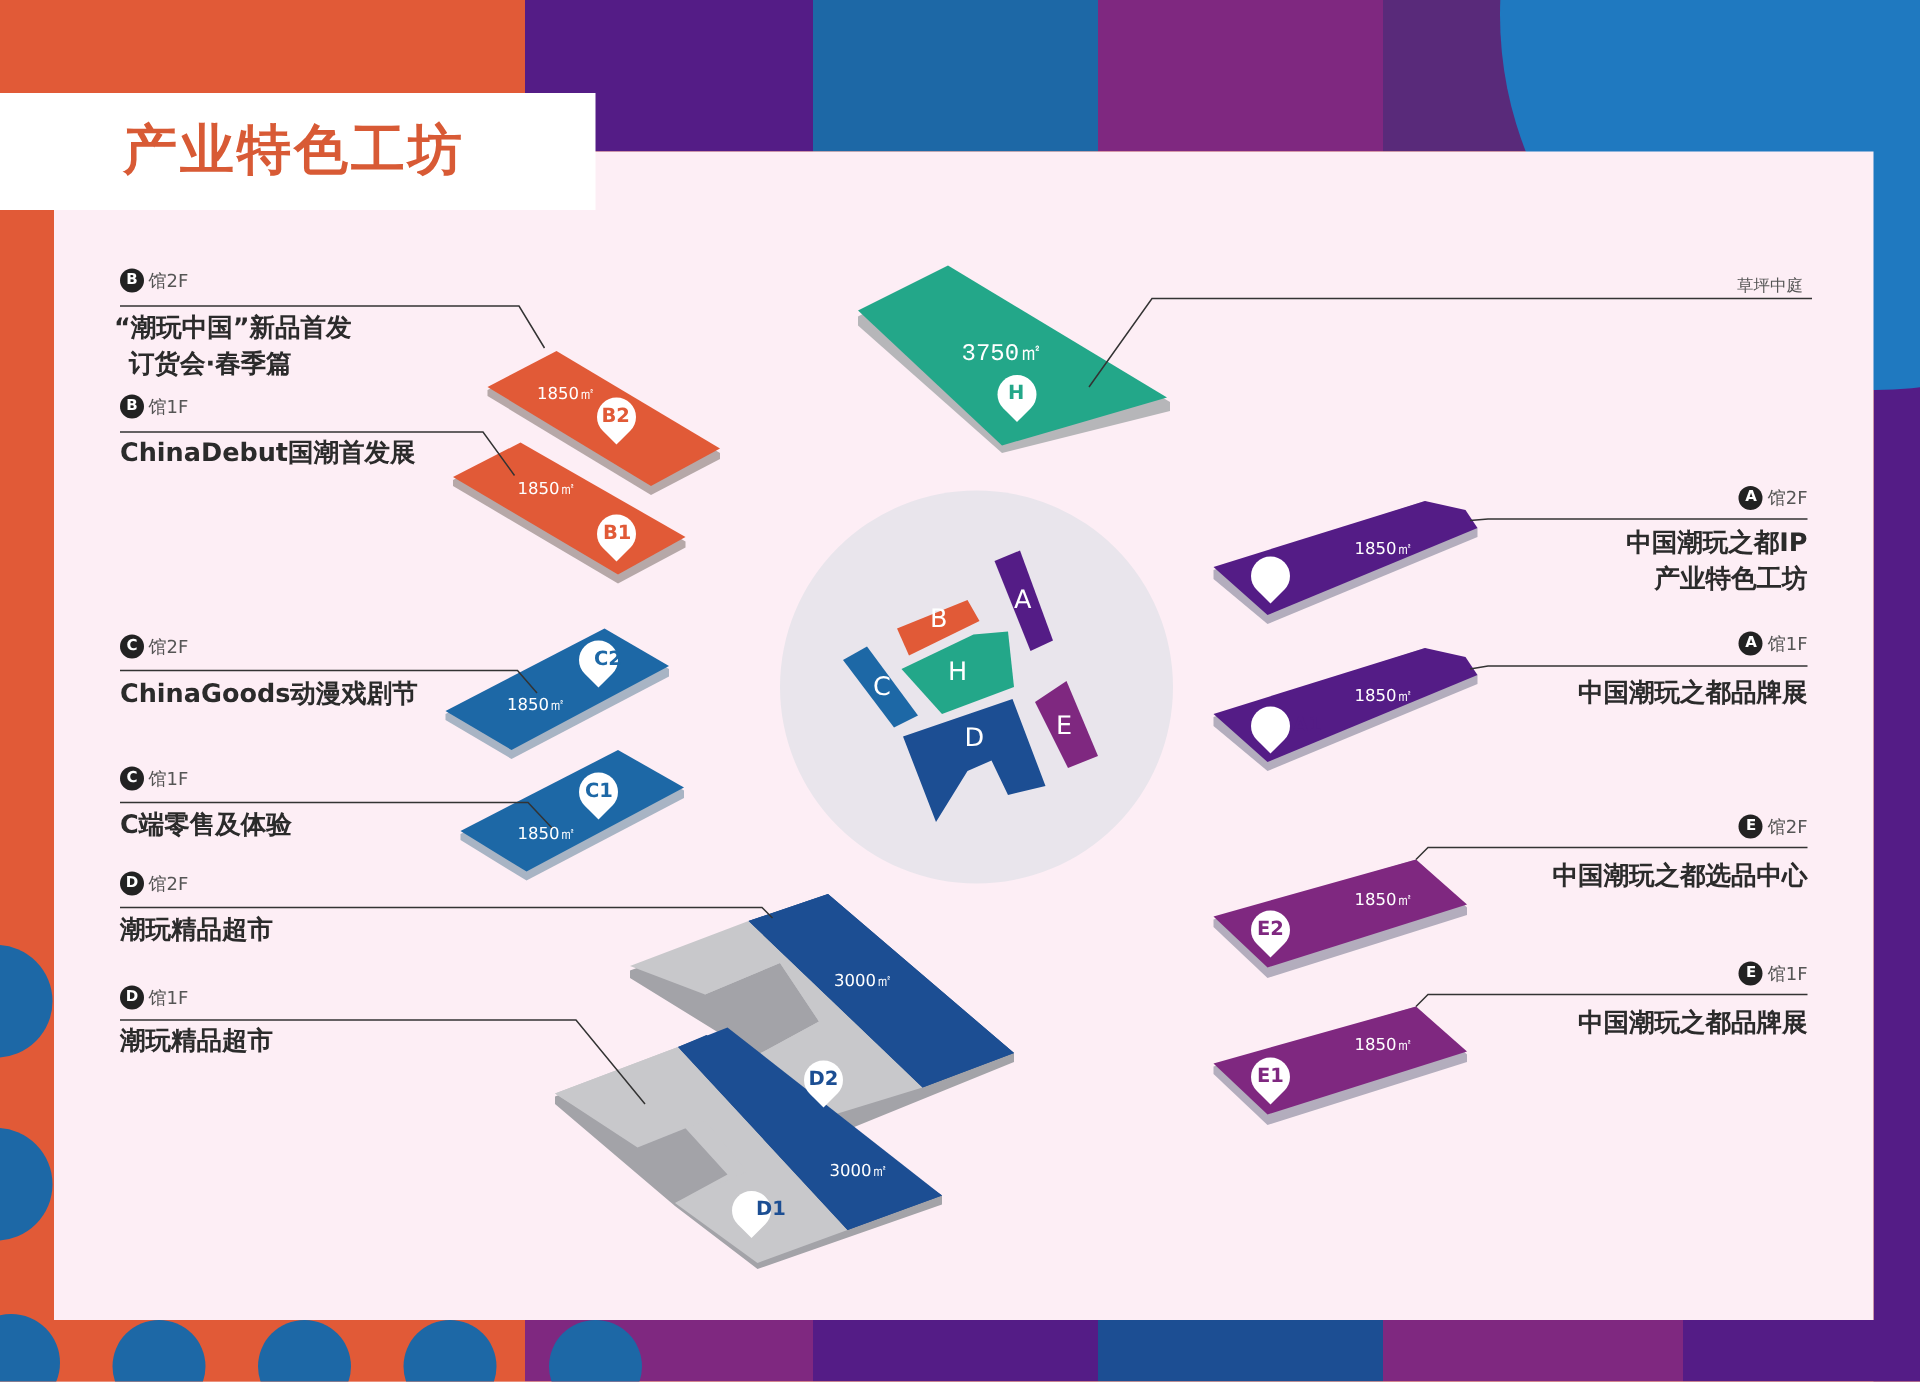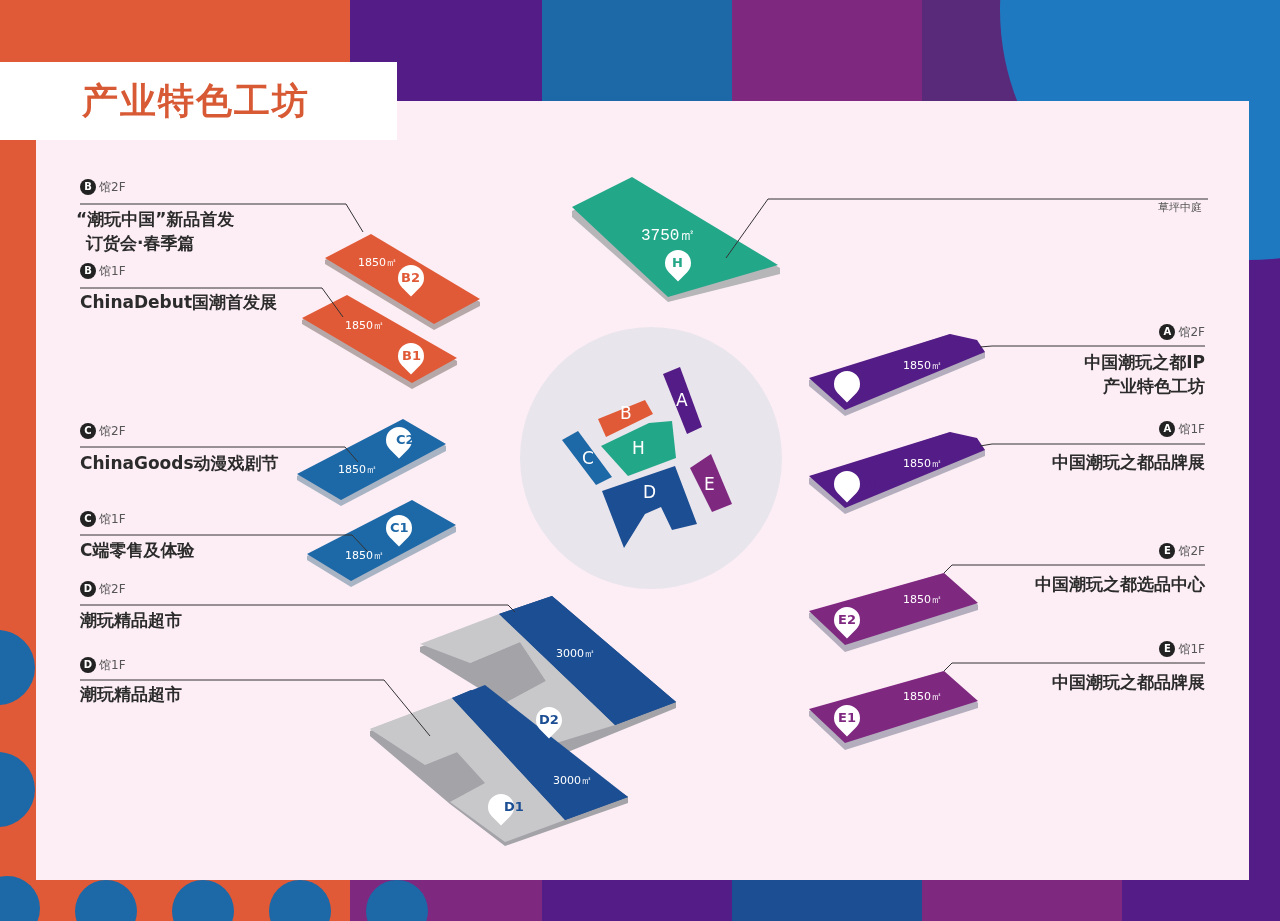--- a/index.html
+++ b/index.html
@@ -6,21 +6,21 @@
   body { width:1280px; height:921px; position:relative; overflow:hidden; background:#e15a37; font-family:"DejaVu Sans", sans-serif; }
   .abs { position:absolute; }
   .band { position:absolute; }
   .panel { position:absolute; left:36px; top:101px; width:1213px; height:779px; background:#fdeef5; }
   .title-box { position:absolute; left:0; top:62px; width:397px; height:78px; background:#ffffff; }
   .title { position:absolute; left:82px; top:78px; font-size:36px; font-weight:bold; color:#d85a35; letter-spacing:2px; line-height:46px; }
   .floor-tag { position:absolute; font-size:12px; color:#555; display:flex; align-items:center; gap:3px; line-height:16px; }
   .floor-tag .badge { width:16px; height:16px; border-radius:50%; background:#222; color:#fff; font-size:10px; font-weight:bold; display:flex; align-items:center; justify-content:center; }
   .hall-name { position:absolute; font-size:17px; font-weight:bold; color:#2b2b2b; line-height:24px; white-space:nowrap; }
   .right { }
-  .lawn-label { position:absolute; font-size:11px; color:#555;margin-top:17px; }
+  .lawn-label { position:absolute; font-size:11px; color:#555; }
   svg.map { position:absolute; left:0; top:0; }
 </style>
 </head>
 <body>
 
 <div class="band" style="left:0;top:0;width:350px;height:101px;background:#e15a37;"></div>
 <div class="band" style="left:350px;top:0;width:192px;height:101px;background:#541c86;"></div>
 <div class="band" style="left:542px;top:0;width:190px;height:101px;background:#1d68a6;"></div>
 <div class="band" style="left:732px;top:0;width:190px;height:101px;background:#7f2880;"></div>
 <div class="band" style="left:922px;top:0;width:358px;height:101px;background:#592a7a;"></div>

